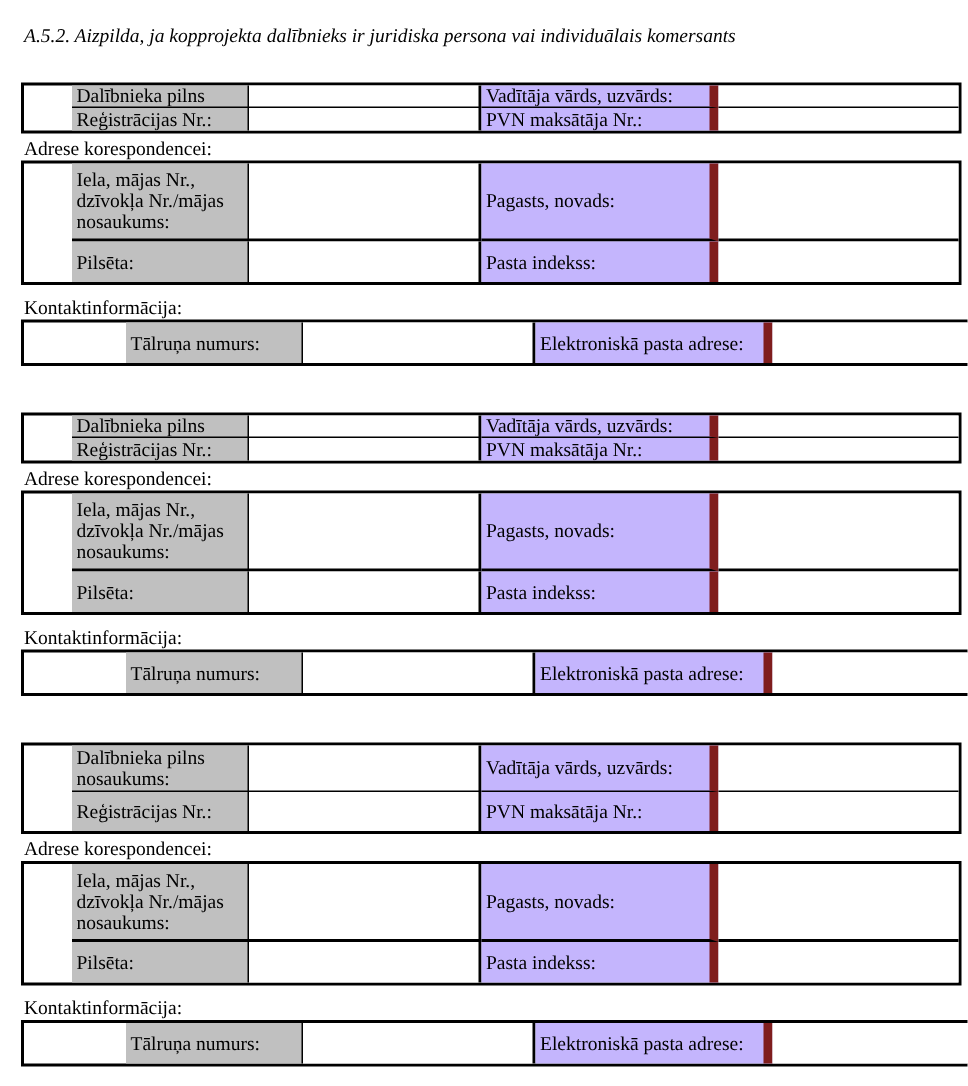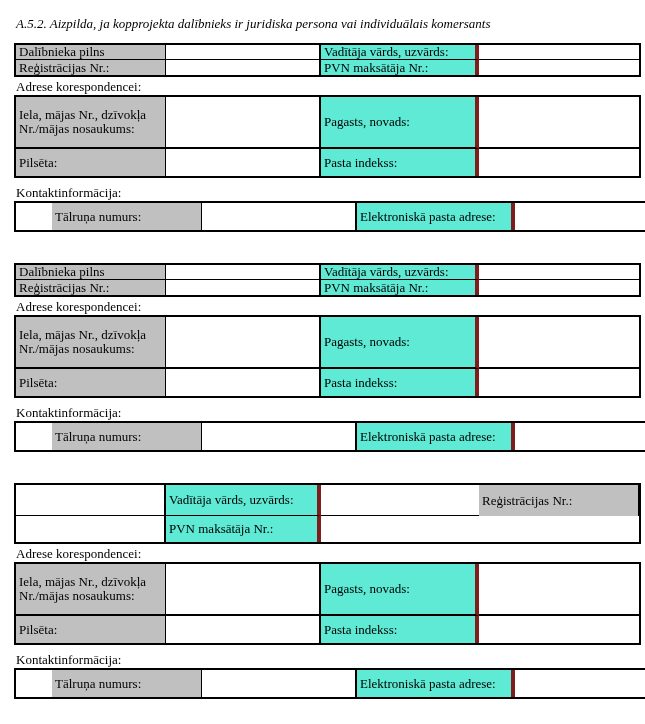--- a/index.html
+++ b/index.html
@@ -5,39 +5,39 @@
   html, body { margin: 0; padding: 0; }
   body {
     width: 645px; height: 724px;
     background: #ffffff; color: #000000;
     font-family: "Liberation Serif", "DejaVu Serif", serif;
     overflow: hidden;
   }
   .page { padding: 16px 8px 0 14px; }
   .title {
     font-style: italic; font-size: 13px; line-height: 15px;
-    margin: 0 0 12px 2px; white-space: nowrap;
+    margin: 0 0 24px 2px; white-space: nowrap;
   }
   .block + .block { margin-top: 31px; }
   .tbl {
     width: 623px;
     display: grid;
     grid-template-columns: 150px 155px 158px 1fr;
     border: 2px solid #000;
   }
   .cell {
     box-sizing: border-box;
     display: flex; align-items: center;
     padding: 0 2px 0 3px;
     font-size: 13px; line-height: 14px;
     overflow: hidden;
   }
-  .c1 { background: #c0c0c0; border-right: 1px solid #000; }
+  .c1 { background: #c0c0c0; border-right: 1px solid #000; margin-left: 32px; }
   .c2 { background: #ffffff; border-right: 2px solid #000; }
-  .c3 { background: #5eead4; border-right: 4px solid #7f1d1d; white-space: nowrap; }
+  .c3 { background: #c4b5fd; border-right: 6px solid #7f1d1d; white-space: nowrap; }
   .c4 { background: #ffffff; }
   .rb1 { border-bottom: 1px solid #000; }
   .rb2 { border-bottom: 2px solid #000; }
   .t-main2 { grid-template-rows: 15px 15px; }
   .t-main3 { grid-template-rows: 31px 26px; }
   .t-addr  { grid-template-rows: 52px 27px; }
   .t-contact { grid-template-rows: 27px; padding-left: 36px; }
   .sec-heading {
     font-size: 13px; line-height: 15px;
     margin: 2px 0 1px 2px;
@@ -112,20 +112,21 @@
     <div class="tbl t-contact">
       <div class="cell c1">Tālruņa numurs:</div>
       <div class="cell c2"></div>
       <div class="cell c3">Elektroniskā pasta adrese:</div>
       <div class="cell c4"></div>
     </div>
   </section>
 
   <section class="block">
     <div class="tbl t-main3">
+      <div class="cell c1 rb1">Dalībnieka pilns nosaukums:</div>
       <div class="cell c2 rb1"></div>
       <div class="cell c3 rb1">Vadītāja vārds, uzvārds:</div>
       <div class="cell c4 rb1"></div>
       <div class="cell c1">Reģistrācijas Nr.:</div>
       <div class="cell c2"></div>
       <div class="cell c3">PVN maksātāja Nr.:</div>
       <div class="cell c4"></div>
     </div>
 
     <div class="sec-heading">Adrese korespondencei:</div>

